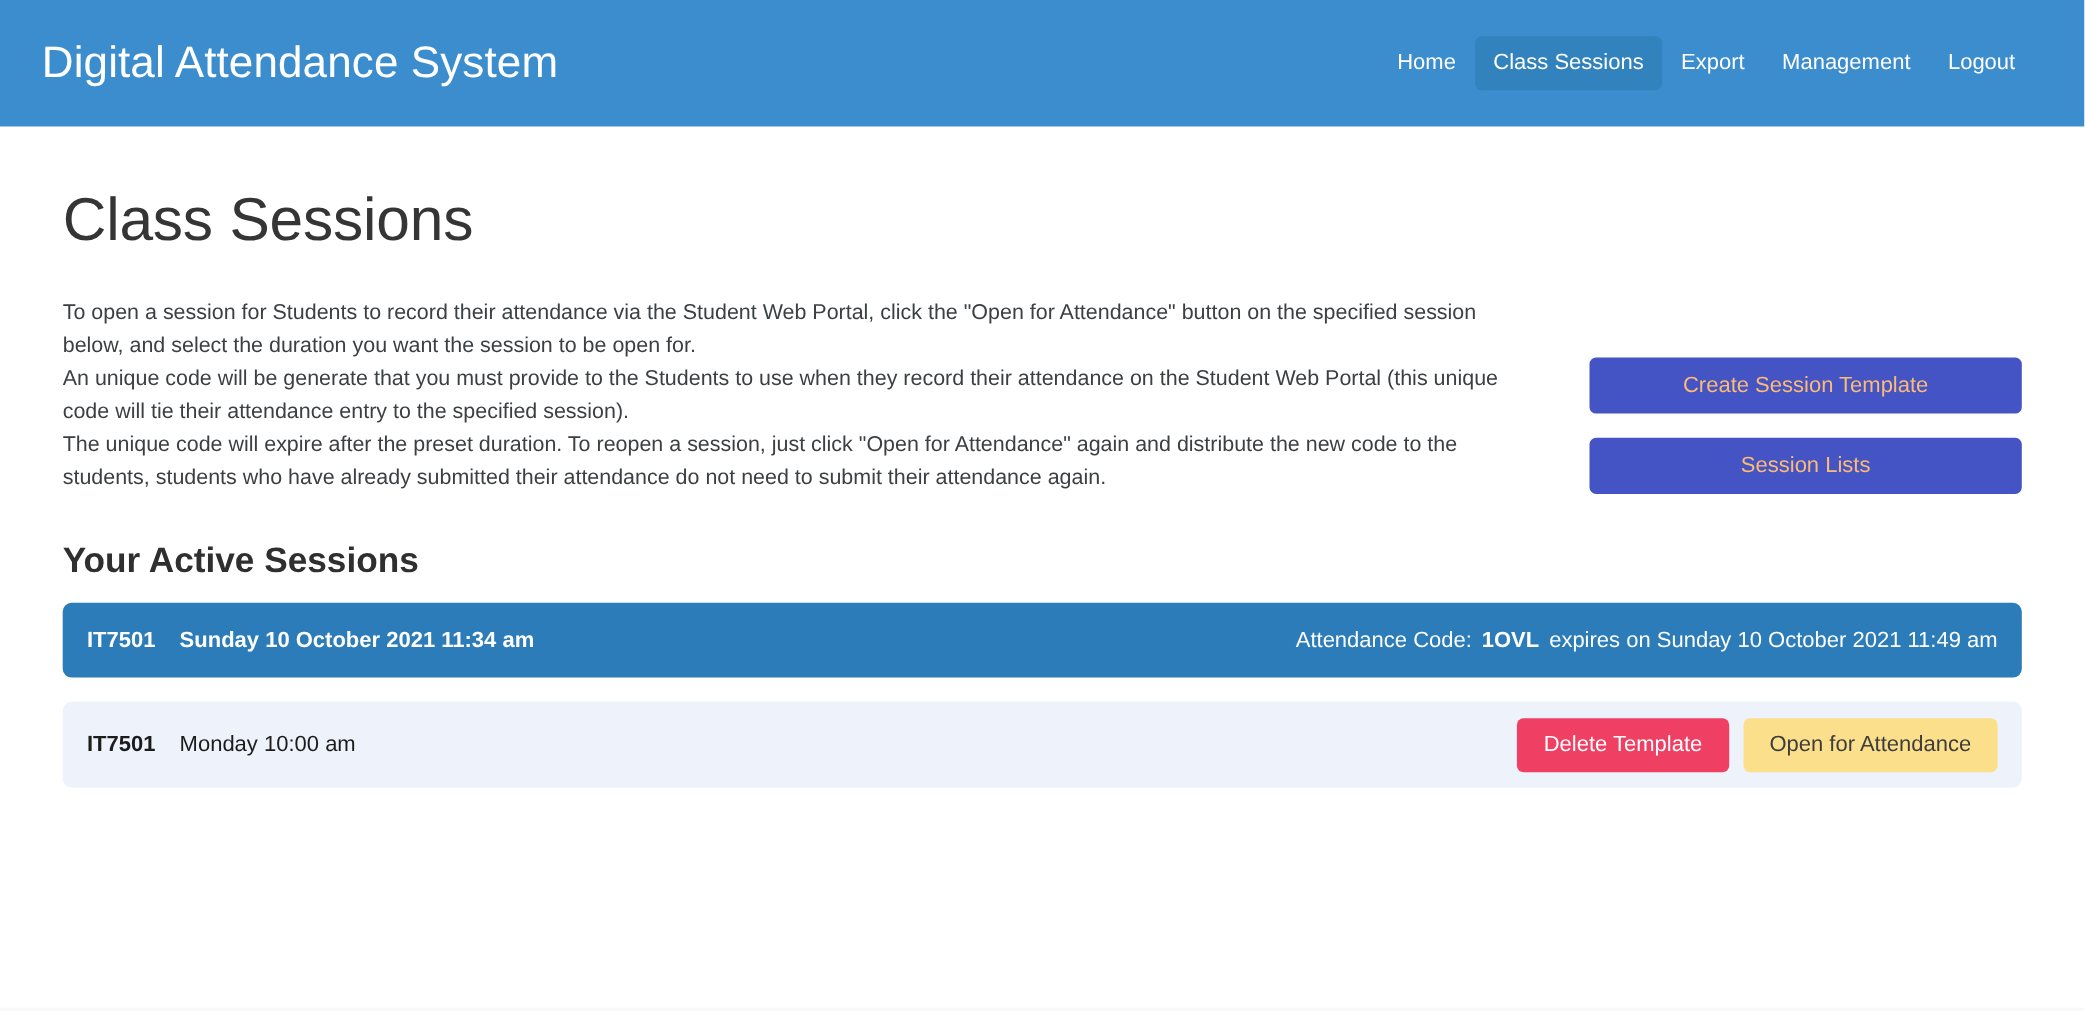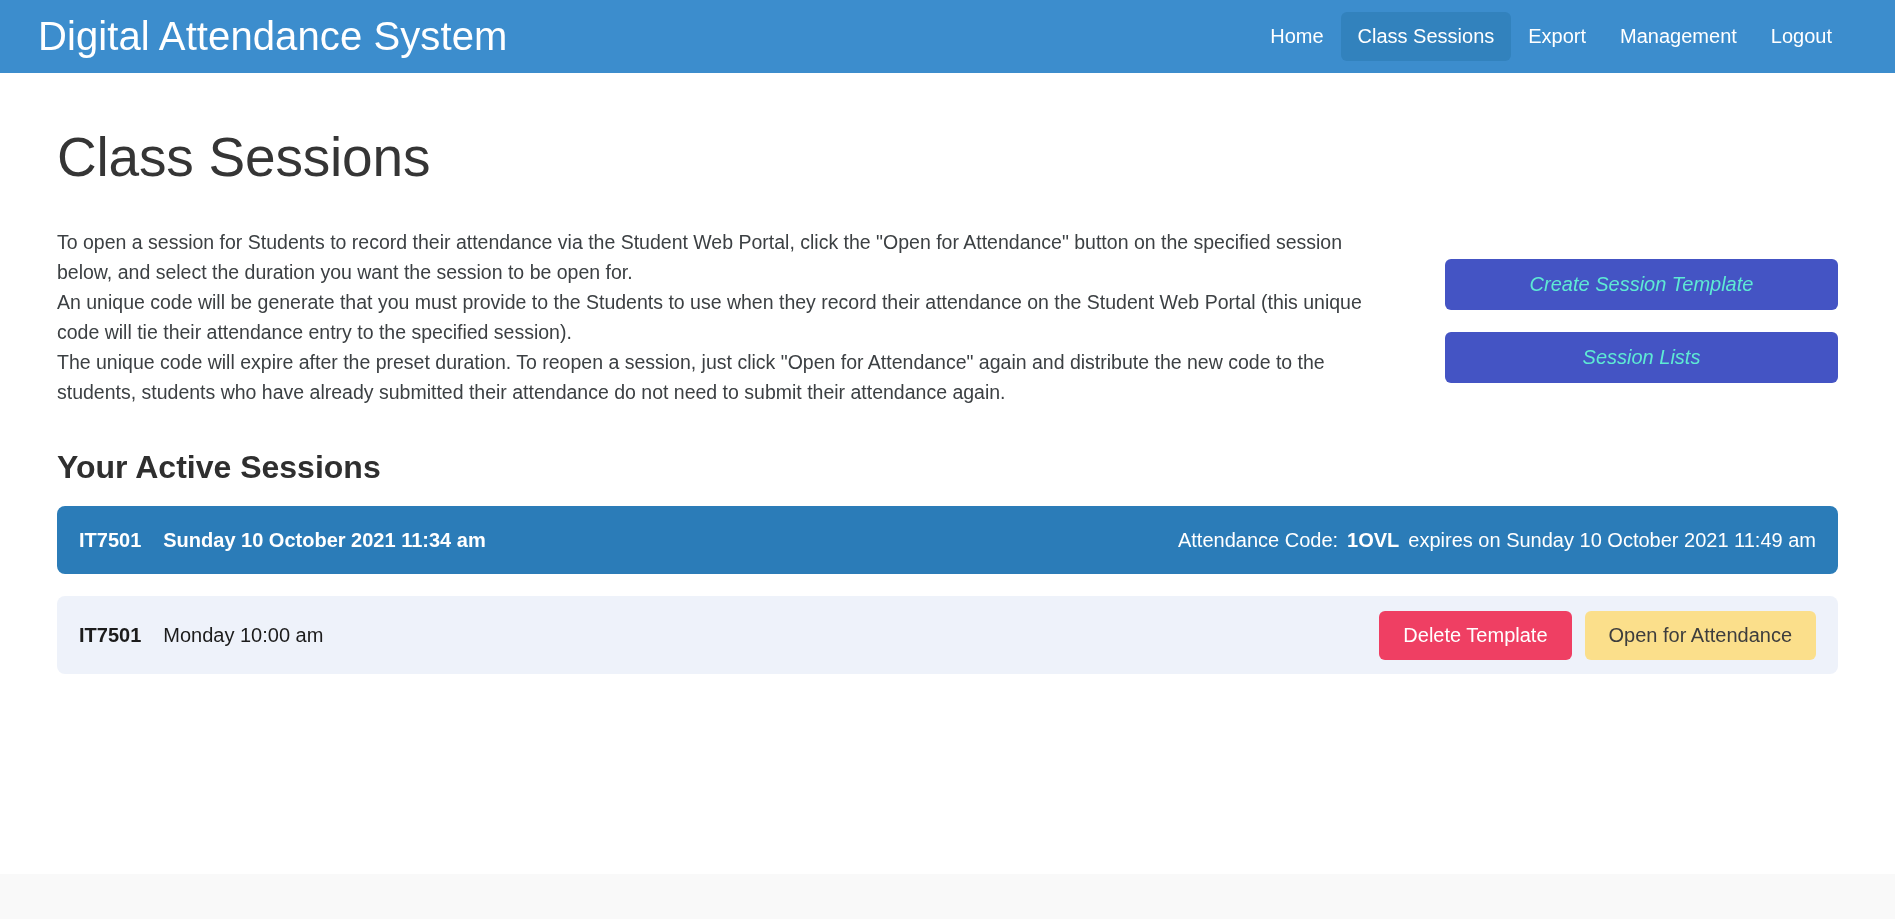--- a/index.html
+++ b/index.html
@@ -8,21 +8,21 @@
     padding: 0;
     width: 1895px;
     height: 919px;
     overflow: hidden;
     background: #ffffff;
     font-family: "Liberation Sans", sans-serif;
   }
 
   
   .navbar {
-    height: 73px;
+    height: 115px;
     background: #3c8dcd;
     display: flex;
     align-items: center;
     justify-content: space-between;
     padding: 0 38px 0 38px;
   }
   .brand {
     color: #ffffff;
     font-size: 40px;
     font-weight: 400;
@@ -58,21 +58,21 @@
   .page-title {
     font-size: 55px;
     font-weight: 400;
     color: #353535;
     margin: 52px 0 0 0;
     letter-spacing: -0.2px;
   }
 
   .intro-row {
     display: flex;
-    align-items: center;
+    align-items: flex-end;
     justify-content: space-between;
     margin-top: 38px;
   }
   .intro-text {
     width: 1330px;
     color: #3c4043;
     font-size: 19.5px;
     line-height: 30px;
   }
   .intro-text p { margin: 0; }
@@ -88,22 +88,21 @@
     border: none;
     border-radius: 6px;
     font-size: 20px;
     font-family: "Liberation Sans", sans-serif;
     padding: 14px 10px;
     cursor: pointer;
     text-align: center;
   }
   .btn-primary {
     background: #4454c4;
-    color: #5eead4;
-    font-style: italic;
+    color: #fdba74;
   }
 
   .section-title {
     font-size: 32px;
     font-weight: 600;
     color: #2f2f2f;
     margin: 42px 0 0 0;
   }
 
   

